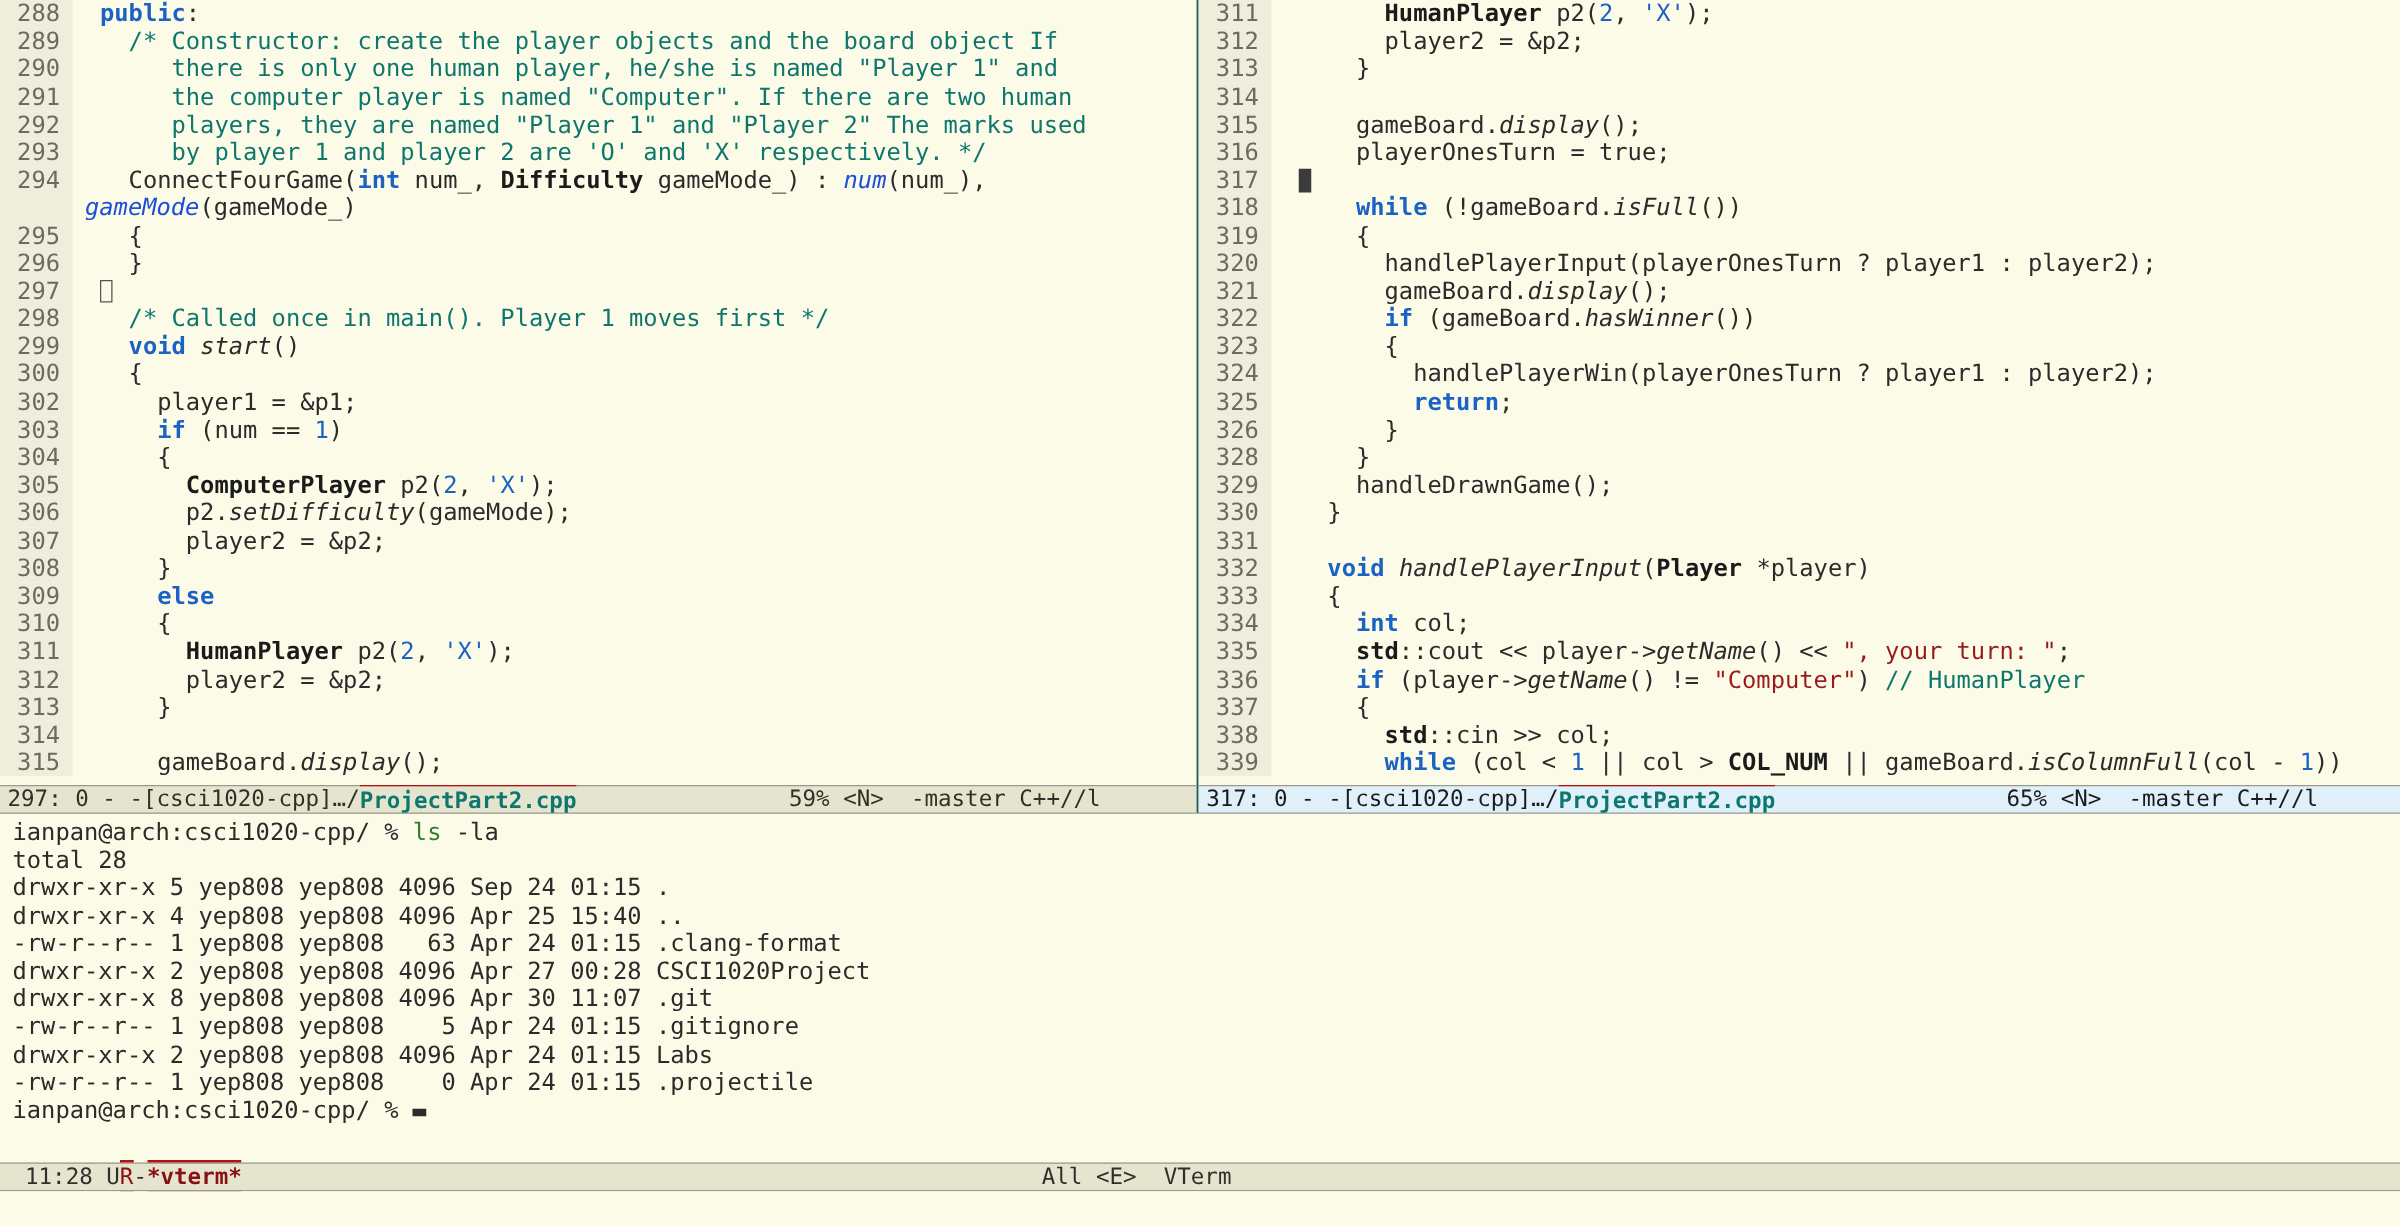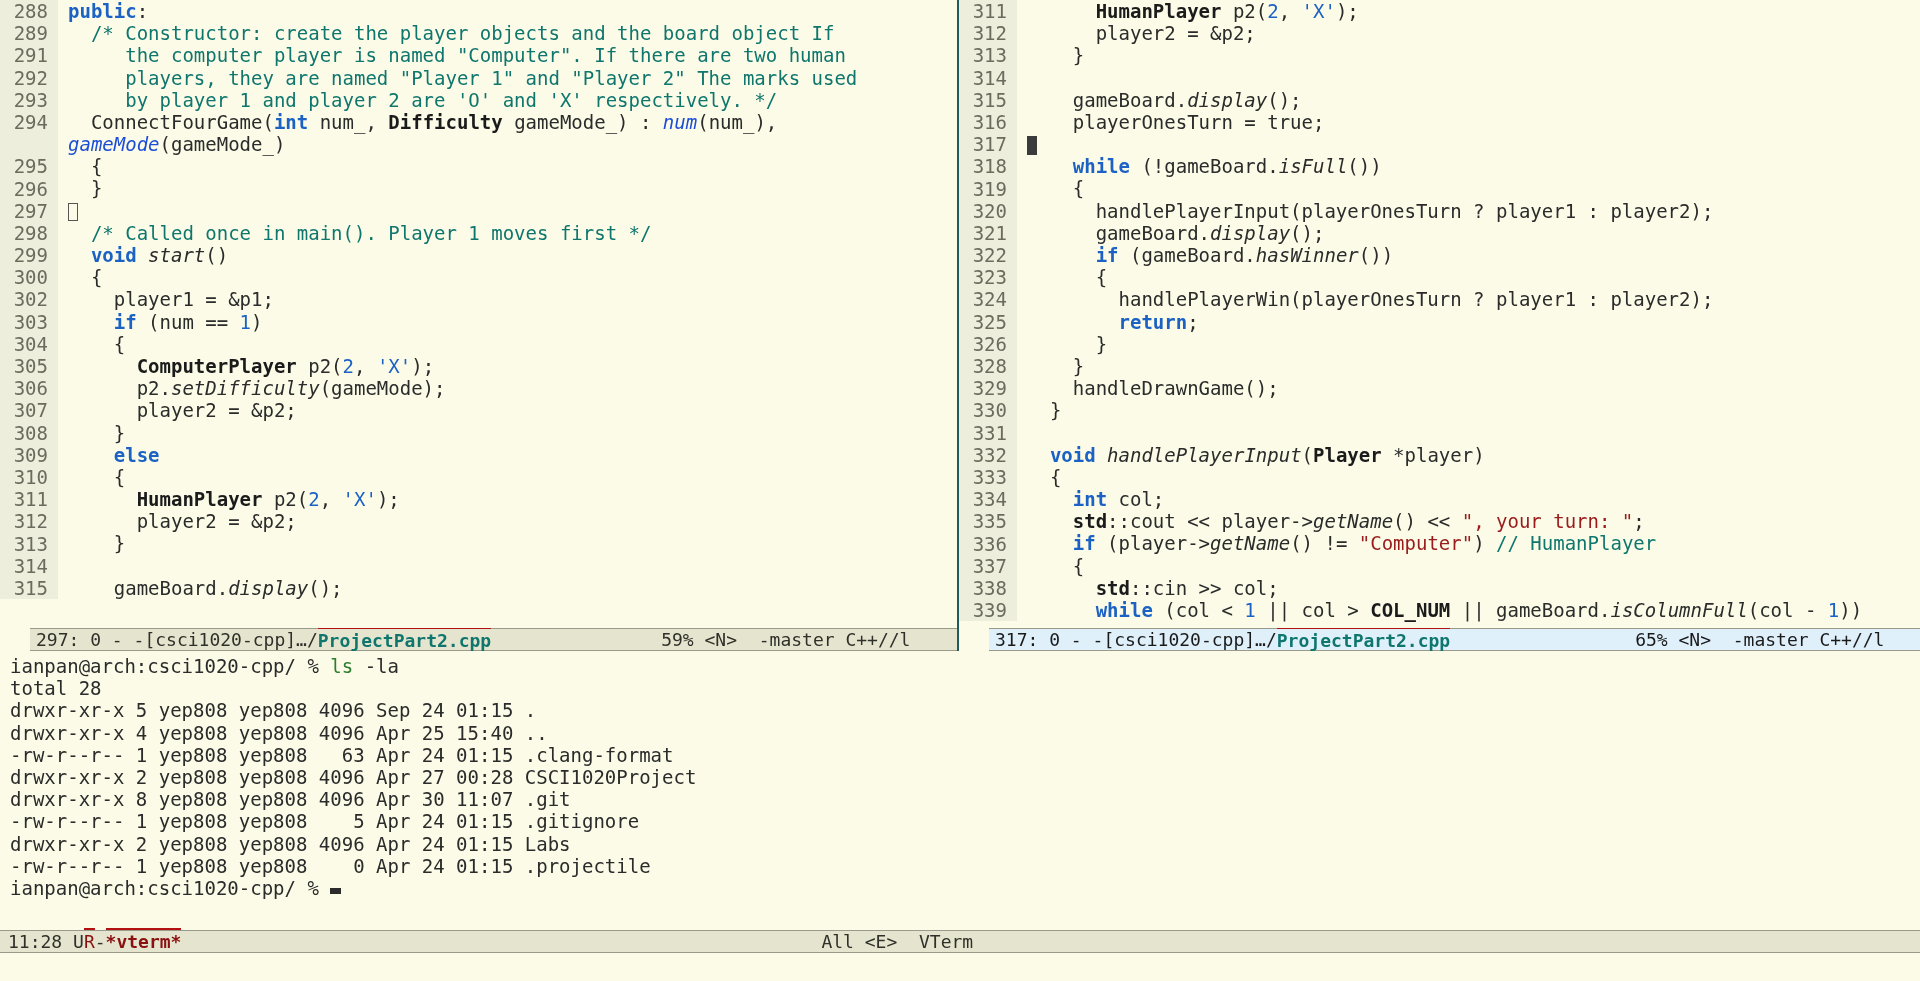--- a/index.html
+++ b/index.html
@@ -19,21 +19,21 @@
   .window{display:flex;flex-direction:column;position:relative;background:#fbfbe7;}
   .win-left{width:957px;}
   .win-divider{width:2px;background:#1f5d5d;}
   .win-right{width:961px;}
 
   .buffer{
     flex:1 1 auto;overflow:hidden;position:relative;
     background:#fbfbe7;
   }
   .code-line{
-    display:flex;align-items:flex-end;height:22.2px;white-space:pre;
+    display:flex;align-items:center;height:22.2px;white-space:pre;gap:12px;
   }
   .lnum{
     width:58px;min-width:58px;text-align:right;
     padding-right:10px;box-sizing:border-box;
     color:#6b6b5e;background:#eeeedd;
     height:22.2px;line-height:22.2px;
   }
   .ltext{
     padding-left:10px;white-space:pre;flex:1 1 auto;
     line-height:22.2px;
@@ -60,21 +60,20 @@
     background:#3b3b3b;vertical-align:-4px;
   }
 
   
   .modeline{
     height:23px;line-height:23px;box-sizing:border-box;
     display:flex;align-items:center;white-space:pre;
     font-size:18px;
     border-top:1px solid #9a9a8a;border-bottom:1px solid #9a9a8a;
     padding:0 6px;
-    margin-left:30px;
   }
   .modeline.inactive{background:#e5e5cf;color:#30302a;}
   .modeline.active{background:#dff0fb;color:#1a1a1a;text-align:right;}
   .ml-left{display:flex;align-items:center;}
   .ml-file{
     color:#0f766e;font-weight:bold;
     border-top:2px solid #b31111;
   }
   .ml-spacer{display:inline-block;}
   .ml-right{display:flex;align-items:center;}
@@ -85,38 +84,39 @@
   .term-line{height:22.2px;line-height:22.2px;white-space:pre;color:#2b2b2b;}
   .tgreen{color:#2f7d2f;}
   .term-cursor{
     display:inline-block;width:11px;height:6px;background:#2b2b2b;
     vertical-align:1px;
   }
   .bottom-ml{
     height:23px;line-height:23px;box-sizing:border-box;
     background:#e5e5cf;color:#30302a;
     border-top:1px solid #9a9a8a;border-bottom:1px solid #9a9a8a;
-    display:flex;align-items:center;white-space:pre;padding:0 8px;
+    display:flex;align-items:center;white-space:pre;padding:0 20px;
     font-size:18px;
   }
   .ml-bufname{color:#8a1111;font-weight:bold;border-top:2px solid #b31111;border-bottom:2px solid #b31111;}
   .ml-mod{color:#8a1111;border-top:2px solid #b31111;border-bottom:2px solid #b31111;}
   .echo{height:28px;background:#fbfbe7;}
 </style>
 </head>
 <body>
 
 <div class="frame">
 
   <div class="top-row">
 
     <div class="window win-left">
       <div class="buffer" id="left-buffer">
           <div class="code-line"><span class="lnum">288</span><span class="ltext"><span class="kw">public</span><span class="pl">:</span></span></div>
           <div class="code-line"><span class="lnum">289</span><span class="ltext"><span class="cm">  /* Constructor: create the player objects and the board object If</span></span></div>
+          <div class="code-line"><span class="lnum">290</span><span class="ltext"><span class="cm">     there is only one human player, he/she is named "Player 1" and</span></span></div>
           <div class="code-line"><span class="lnum">291</span><span class="ltext"><span class="cm">     the computer player is named "Computer". If there are two human</span></span></div>
           <div class="code-line"><span class="lnum">292</span><span class="ltext"><span class="cm">     players, they are named "Player 1" and "Player 2" The marks used</span></span></div>
           <div class="code-line"><span class="lnum">293</span><span class="ltext"><span class="cm">     by player 1 and player 2 are 'O' and 'X' respectively. */</span></span></div>
           <div class="code-line"><span class="lnum">294</span><span class="ltext"><span class="pl">  ConnectFourGame(</span><span class="kw">int</span><span class="pl"> num_, </span><span class="ty">Difficulty</span><span class="pl"> gameMode_) : </span><span class="fnb">num</span><span class="pl">(num_),</span></span></div>
           <div class="cont-line">
             <span class="lnum">000</span>
             <span class="ltext"><span class="fnb">gameMode</span><span class="pl">(gameMode_)</span></span>
           </div>
           <div class="code-line"><span class="lnum">295</span><span class="ltext"><span class="pl">  {</span></span></div>
           <div class="code-line"><span class="lnum">296</span><span class="ltext"><span class="pl">  }</span></span></div>

